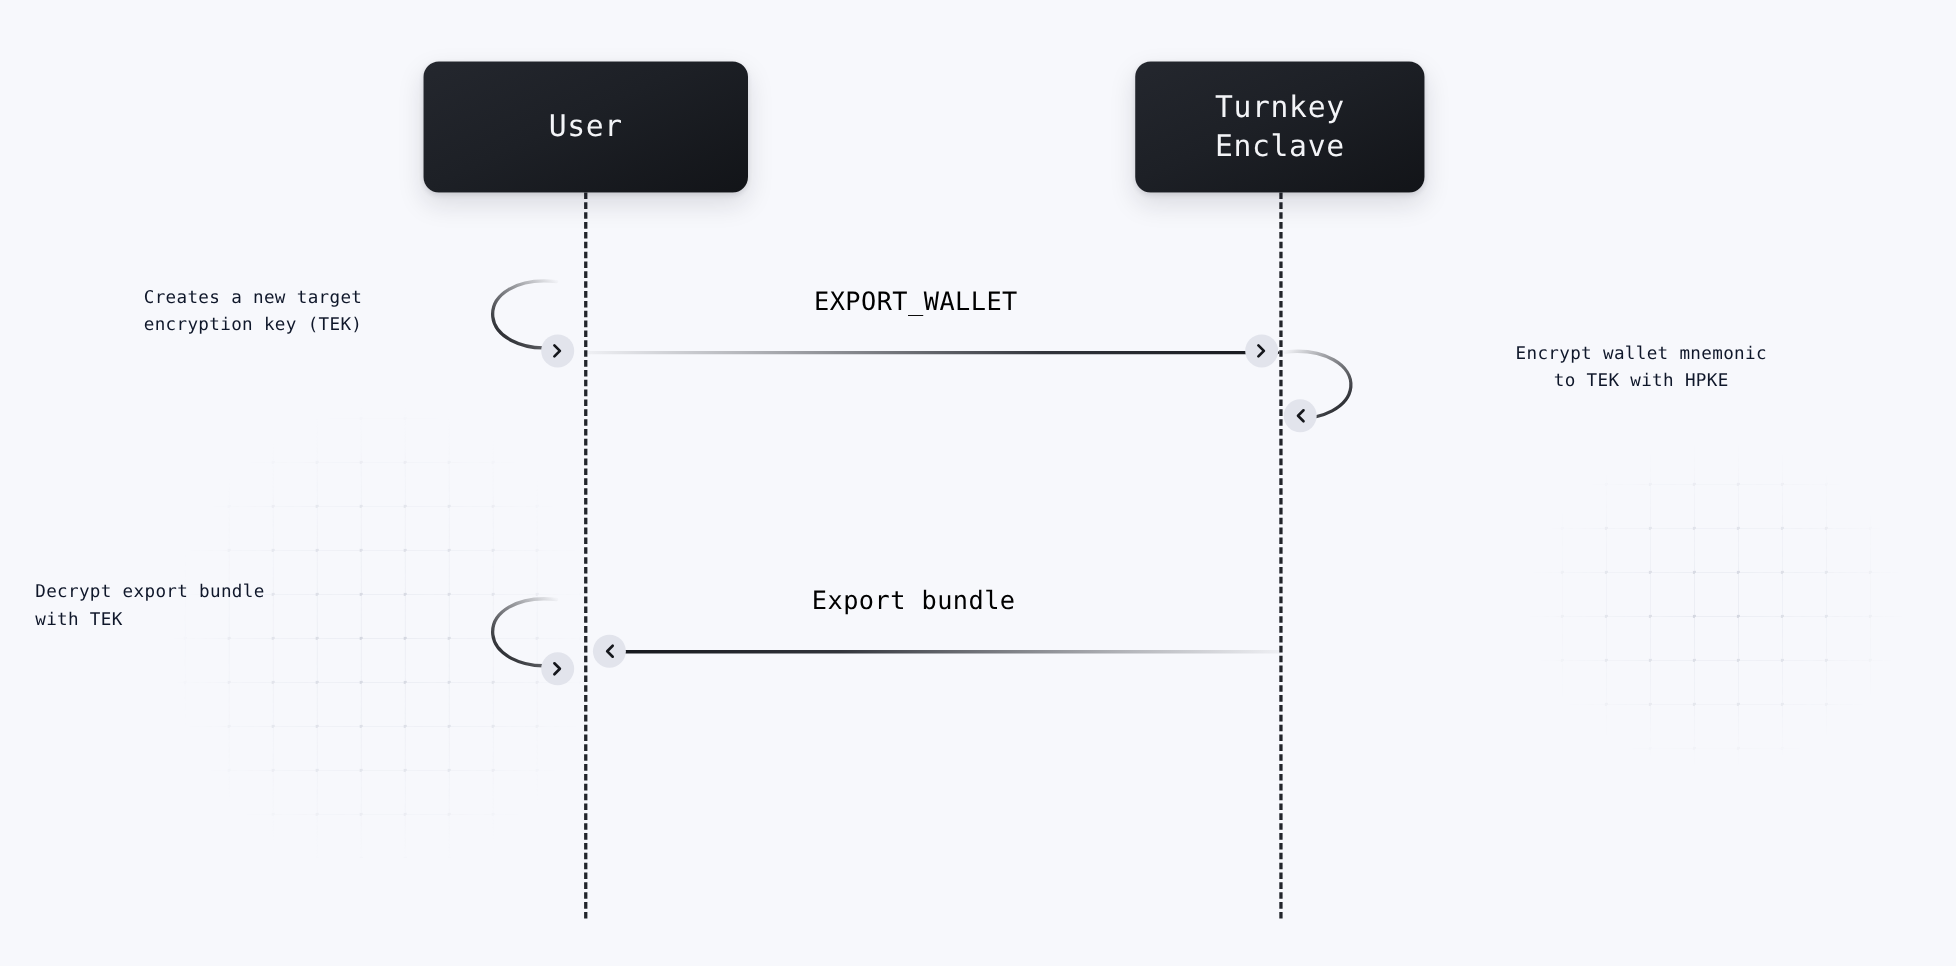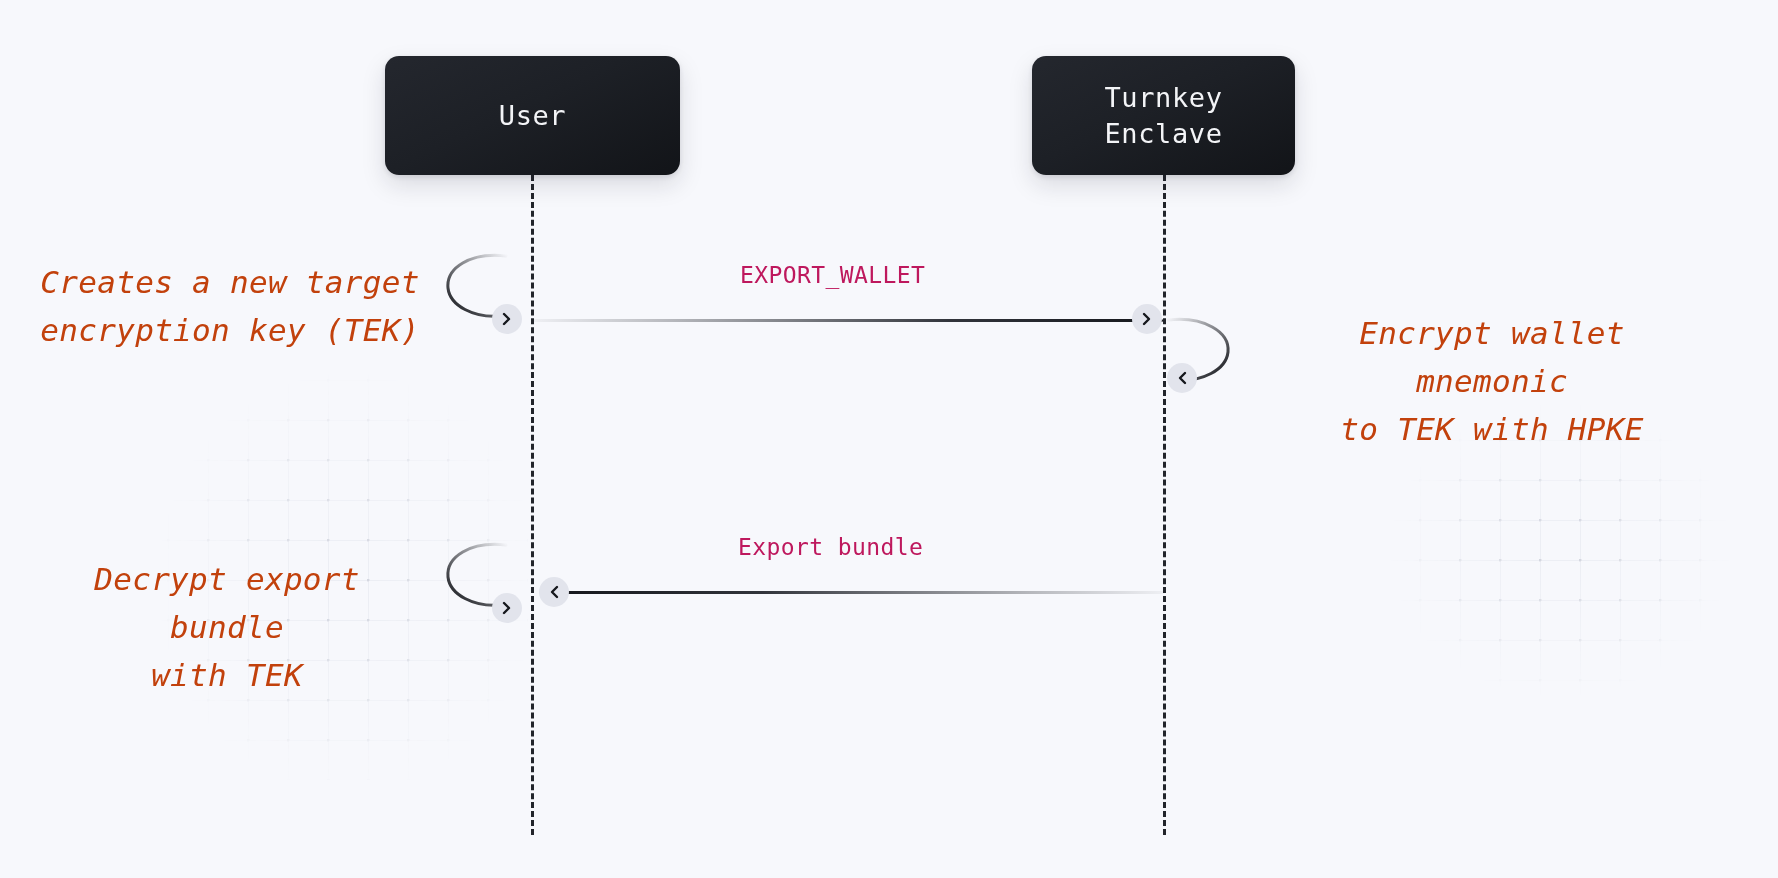--- a/index.html
+++ b/index.html
@@ -88,21 +88,21 @@
     width: 0;
     border-left: 3px dashed #22252b;
   }
   #lifeline-user   { left: 531px; }
   #lifeline-enclave{ left: 1163px; }
 
   
   .msg-label {
     position: absolute;
     font-size: 23px;
-    color: #be185d;
+    color: #000000;
     letter-spacing: 0.4px;
     white-space: nowrap;
     user-select: none;
   }
   #label-export-wallet { left: 740px; top: 262px; }
   #label-export-bundle { left: 738px; top: 534px; text-align: center; }
 
   .msg-line {
     position: absolute;
     height: 3px;
@@ -150,39 +150,38 @@
     position: absolute;
     pointer-events: none;
   }
   #loop-user-1    { left: 440px;  top: 248px; }
   #loop-enclave-1 { left: 1160px; top: 312px; }
   #loop-user-2    { left: 440px;  top: 537px; }
 
   
   .side-note {
     position: absolute;
-    font-size: 31px;
+    font-size: 16px;
     line-height: 1.55;
-    color: #c2410c;
+    color: #0f172a;
     letter-spacing: 0.3px;
     white-space: pre-line;
     user-select: none;
-    font-style: italic;
   }
   #note-create-tek {
     left: 40px;
     top: 258px;
     width: 380px;
     text-align: center;
   }
   #note-decrypt-bundle {
     left: 32px;
-    top: 555px;
+    top: 526px;
     width: 390px;
-    text-align: center;
+    text-align: left;
   }
   #note-encrypt-mnemonic {
     left: 1282px;
     top: 309px;
     width: 420px;
     text-align: center;
   }
 </style>
 </head>
 <body>

